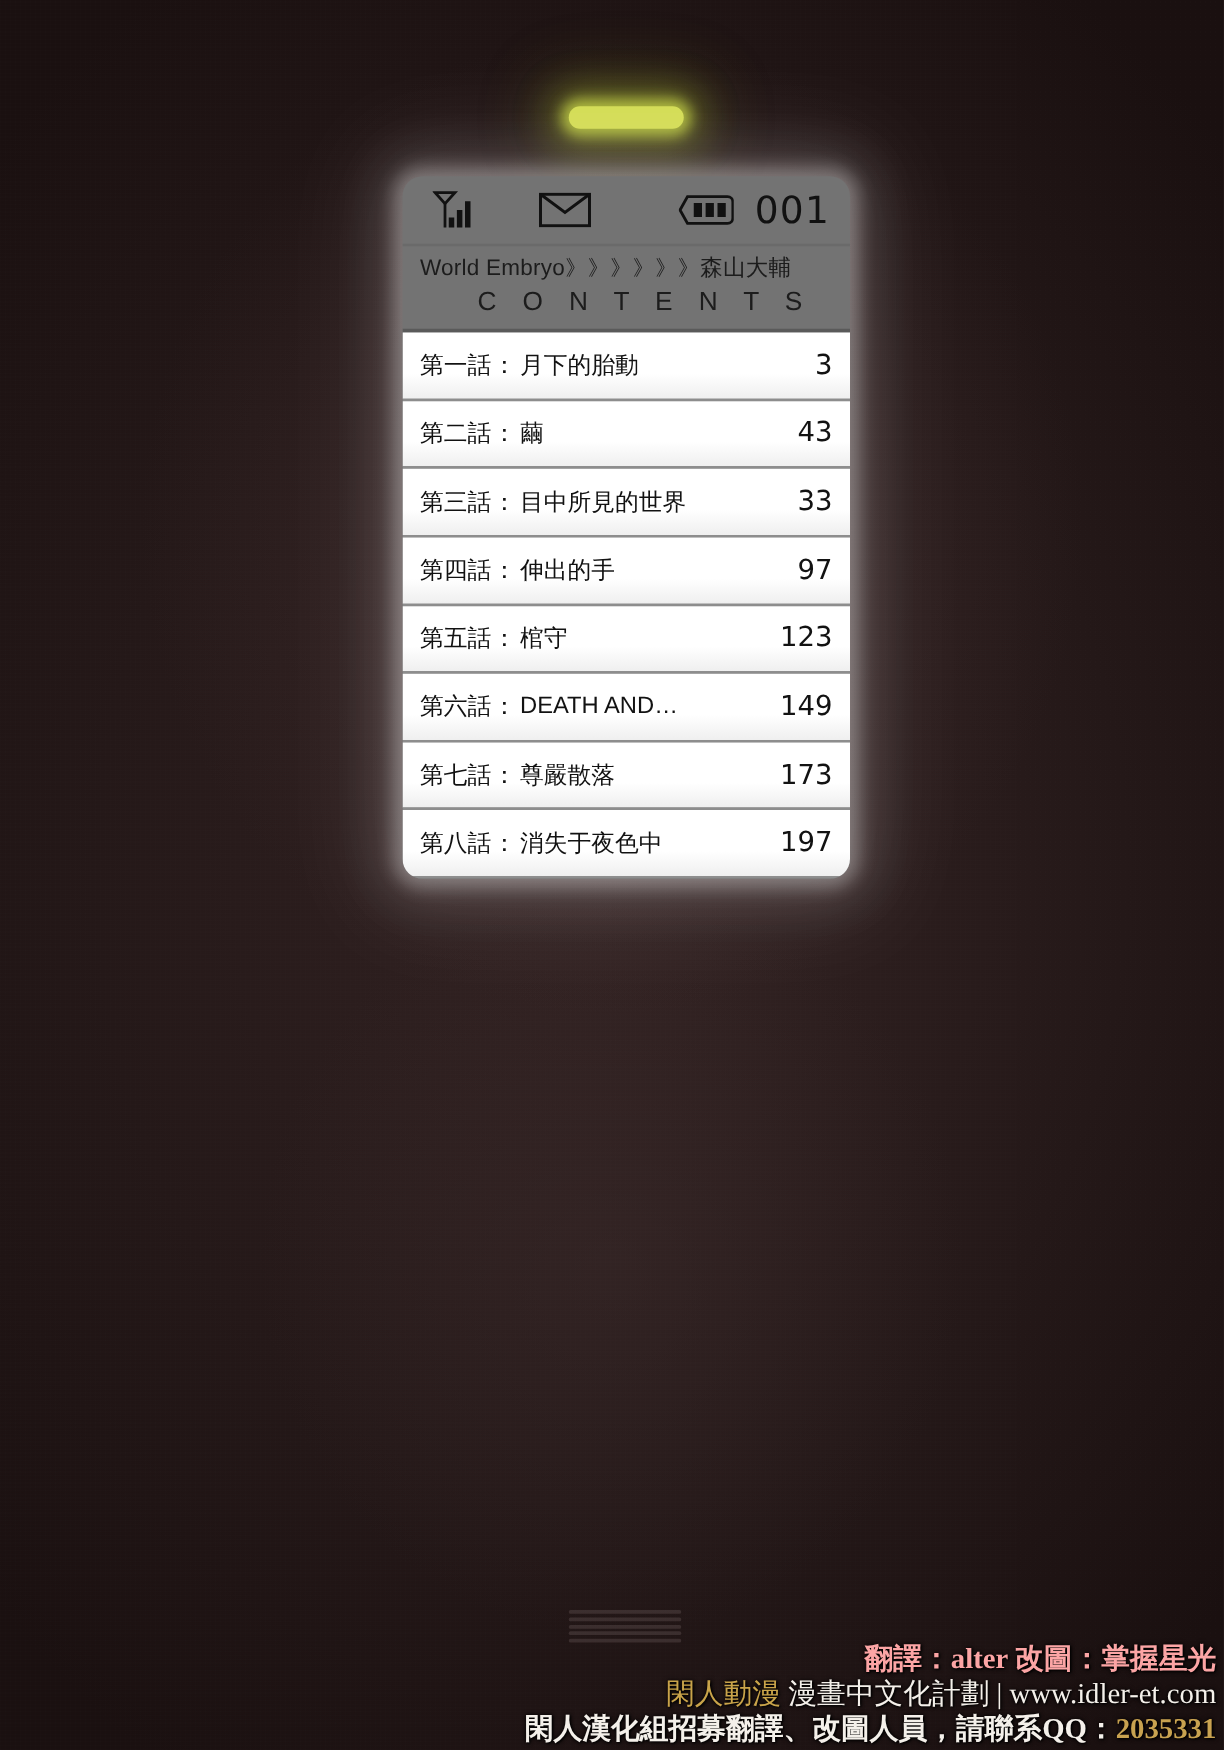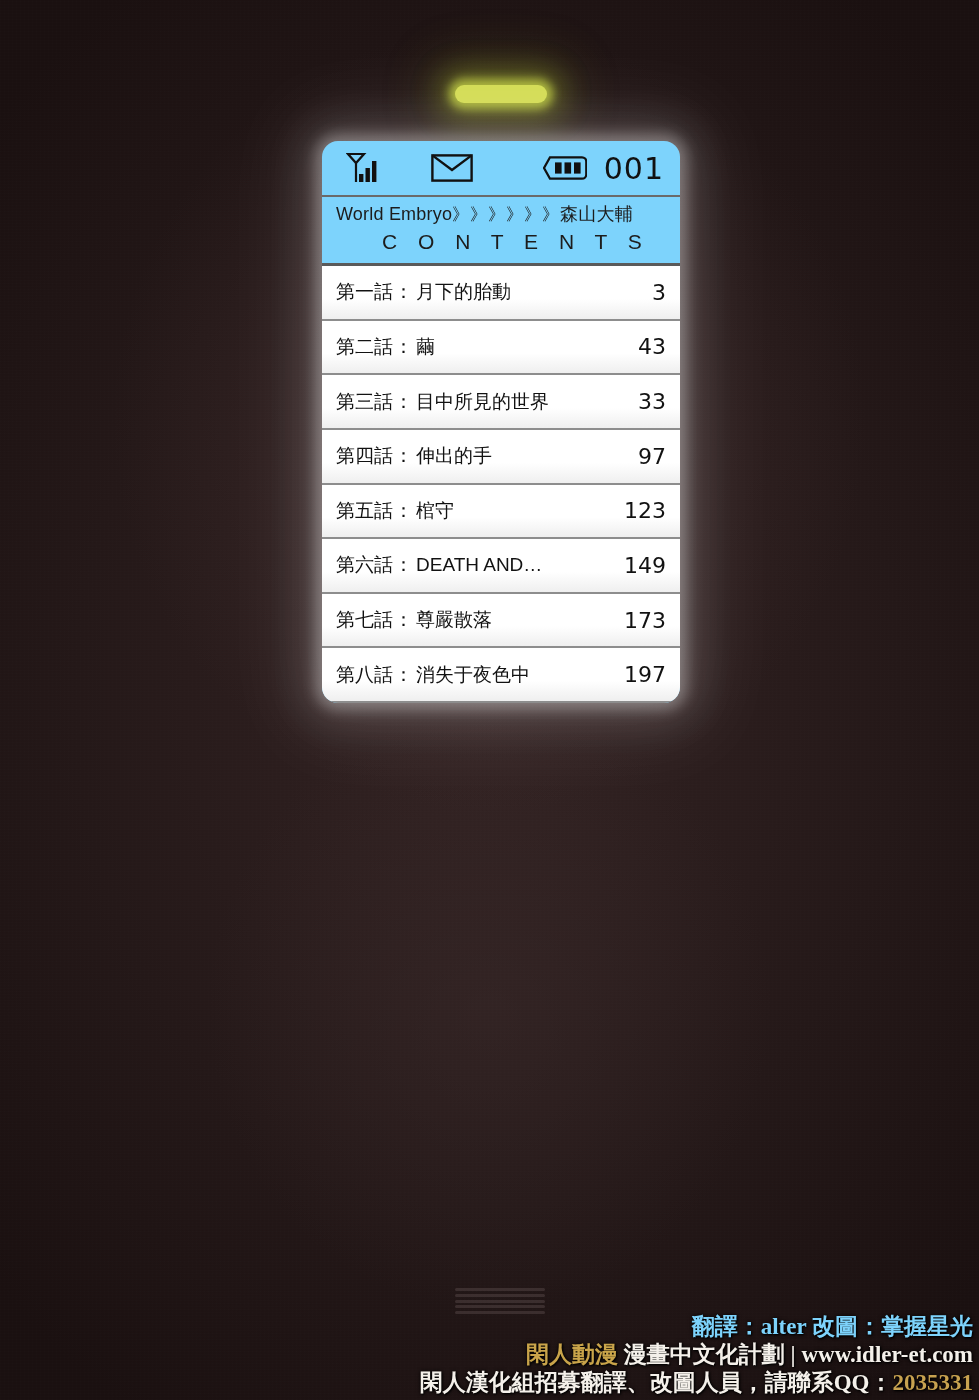--- a/index.html
+++ b/index.html
@@ -30,21 +30,21 @@
     position:absolute;left:455px;top:85px;width:92px;height:18px;
     border-radius:10px;background:#d4dd55;
     box-shadow:0 0 10px 6px rgba(200,215,70,.75),
                0 0 28px 16px rgba(170,185,50,.35),
                0 0 50px 28px rgba(140,150,40,.18);
   }
 
   
   #phone-screen{
     position:absolute;left:322px;top:141px;width:358px;height:562px;
-    background:#7dd3fc;border-radius:16px;
+    background:#737373;border-radius:16px;
     box-shadow:0 0 14px 7px rgba(255,255,255,.30),
                0 0 40px 20px rgba(255,255,255,.14),
                0 0 80px 40px rgba(255,255,255,.06);
     overflow:hidden;
     display:flex;flex-direction:column;
     color:#1a1a1a;
   }
   .status-bar{
     height:56px;flex:0 0 56px;
     display:flex;align-items:center;
@@ -109,23 +109,23 @@
   }
   #speaker-grille span{display:block;height:3px;background:rgba(120,104,104,.30);border-radius:2px;}
 
   
   #credits{
     position:absolute;right:0;bottom:0;width:565px;
     text-align:right;padding:0 6px 4px 0;box-sizing:border-box;
     font-family:"Liberation Serif","DejaVu Serif",serif;
   }
   .cl{white-space:nowrap;line-height:1.18;}
-  .cl1{font-size:23px;color:#7dd3fc;font-weight:bold;
+  .cl1{font-size:23px;color:#fca5a5;font-weight:bold;
        text-shadow:0 0 4px #000,1px 1px 2px #000;margin-bottom:1px;}
-  .cl2{font-size:23px;color:#f4f0ea;font-weight:bold;
+  .cl2{font-size:23px;color:#f4f0ea;font-weight:normal;
        text-shadow:0 0 4px #000,1px 1px 2px #000;margin-bottom:1px;}
   .cl3{font-size:23px;color:#f4f0ea;font-weight:bold;
        text-shadow:0 0 4px #000,1px 1px 2px #000;}
   .gold{color:#c9a44a;}
   .qq{color:#c8a250;}
 </style>
 </head>
 <body>
 
 <div id="bg-texture"></div>

